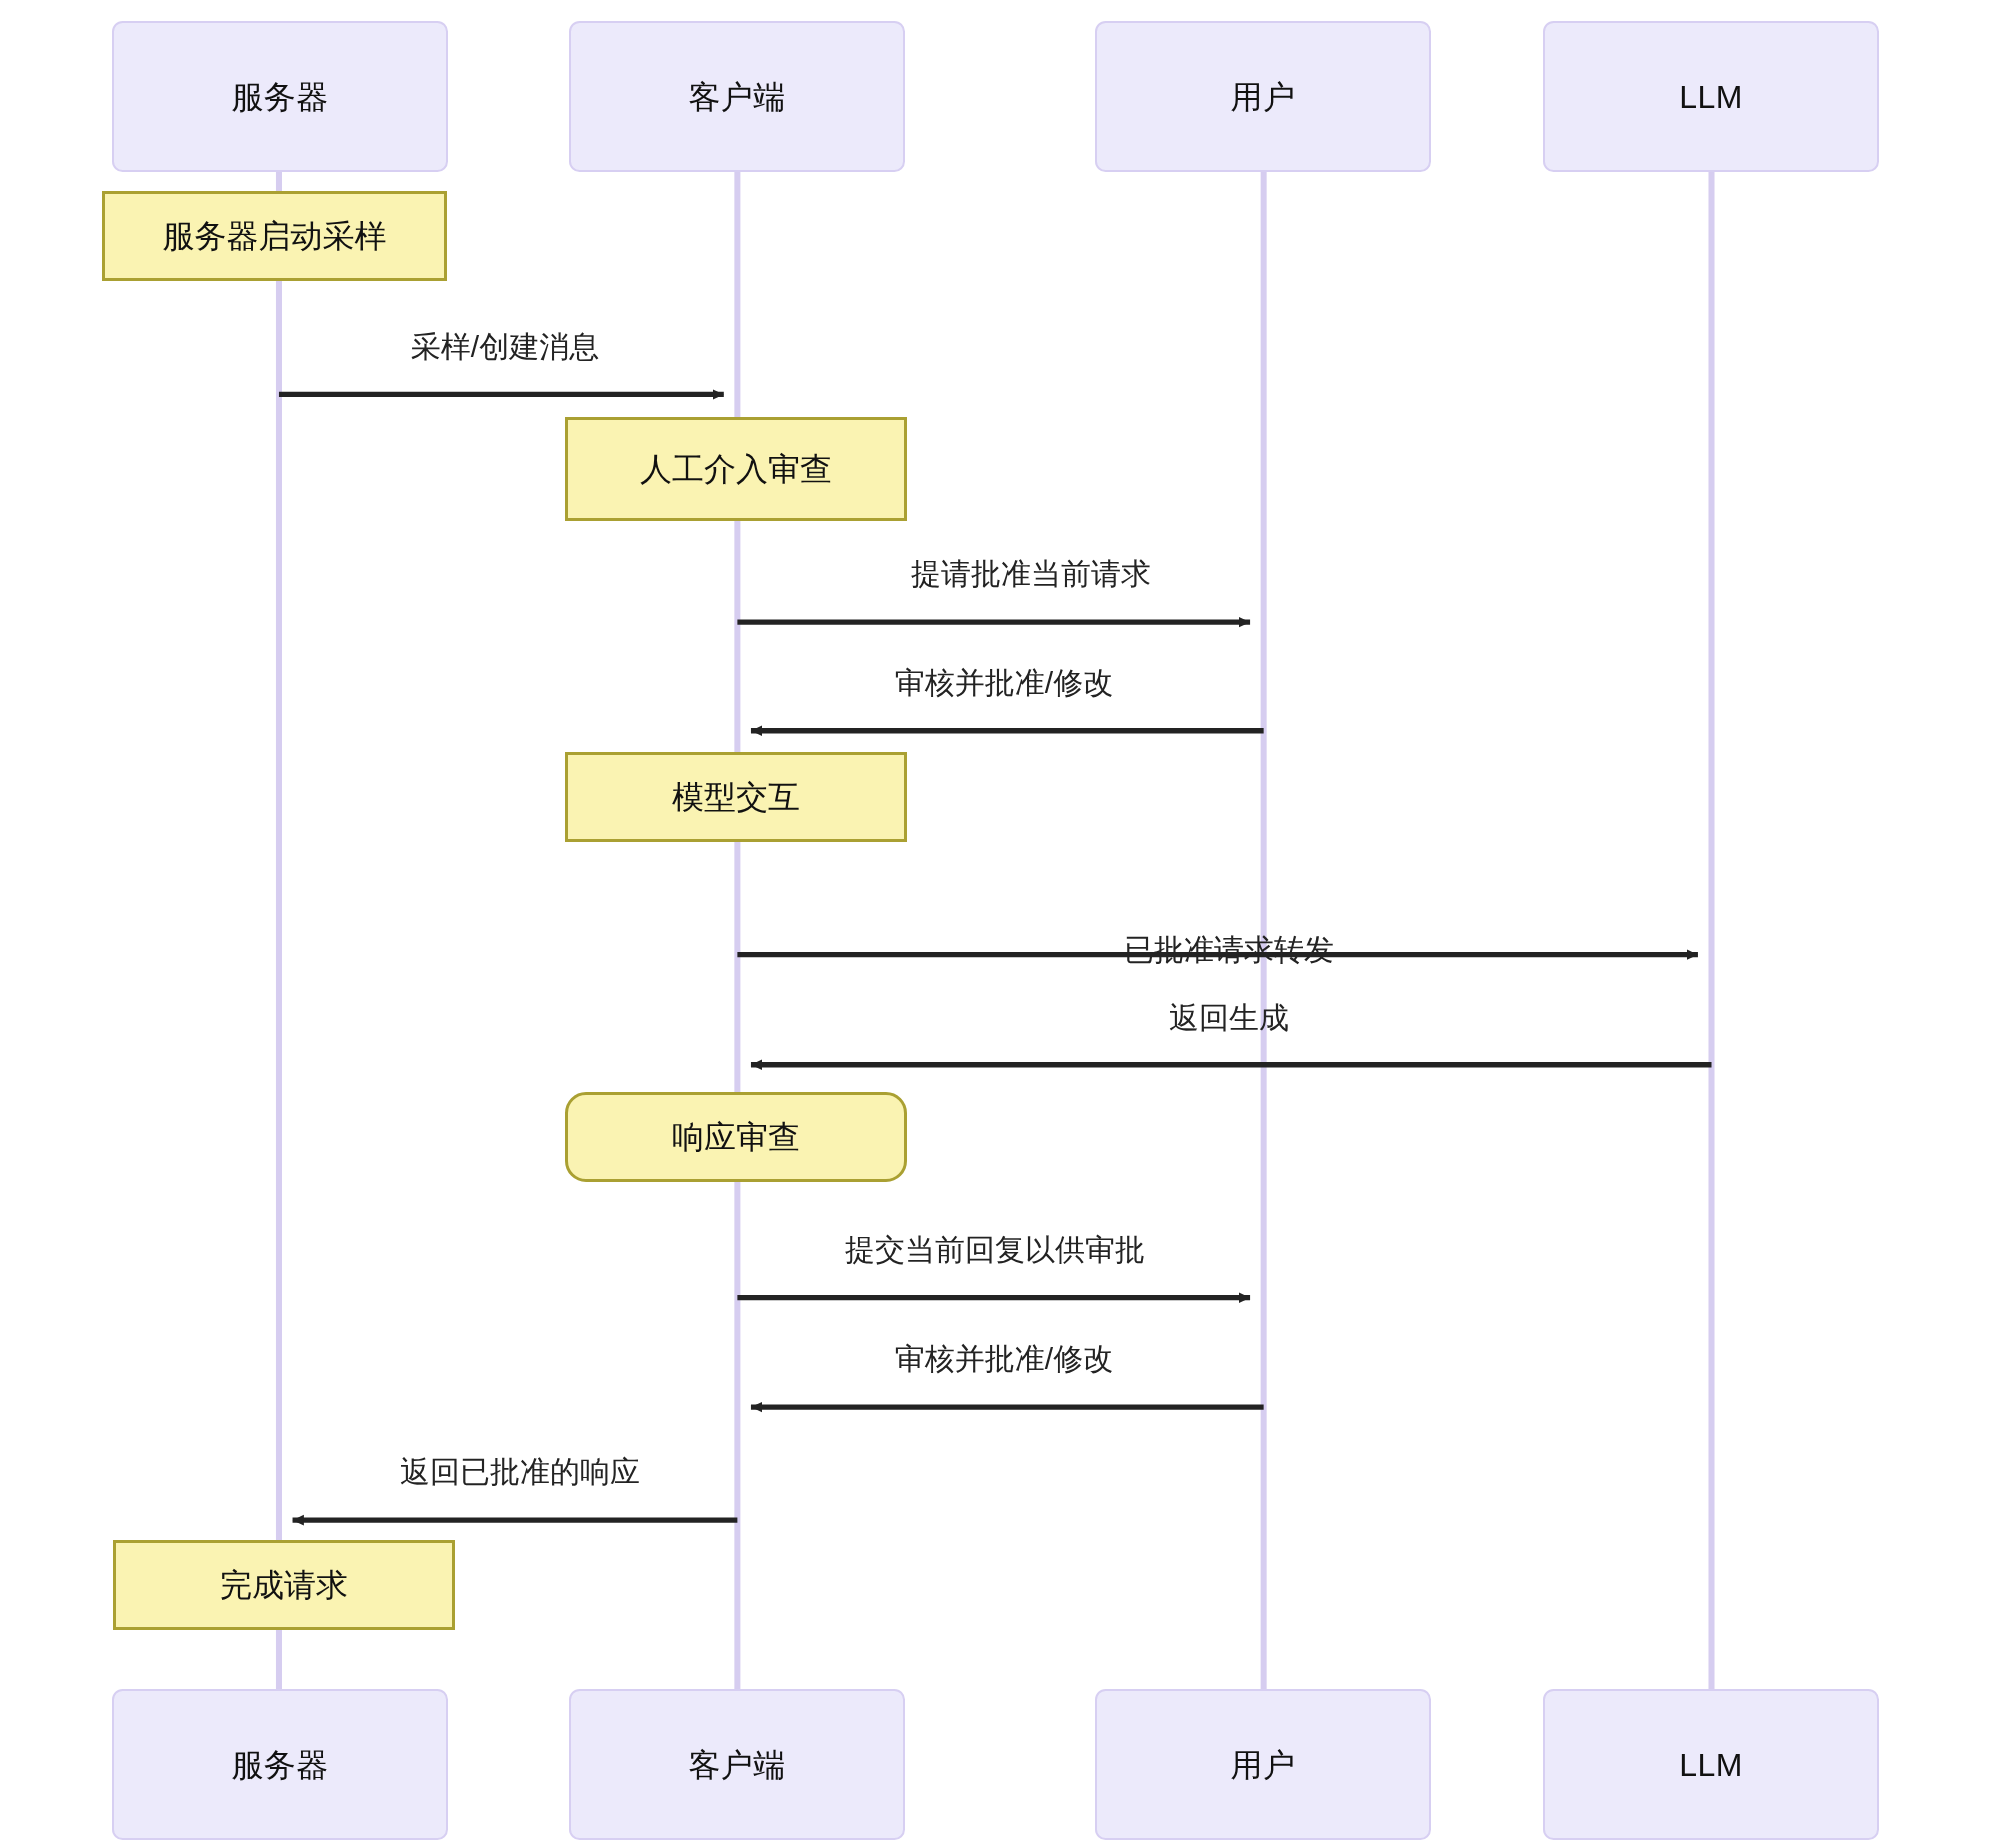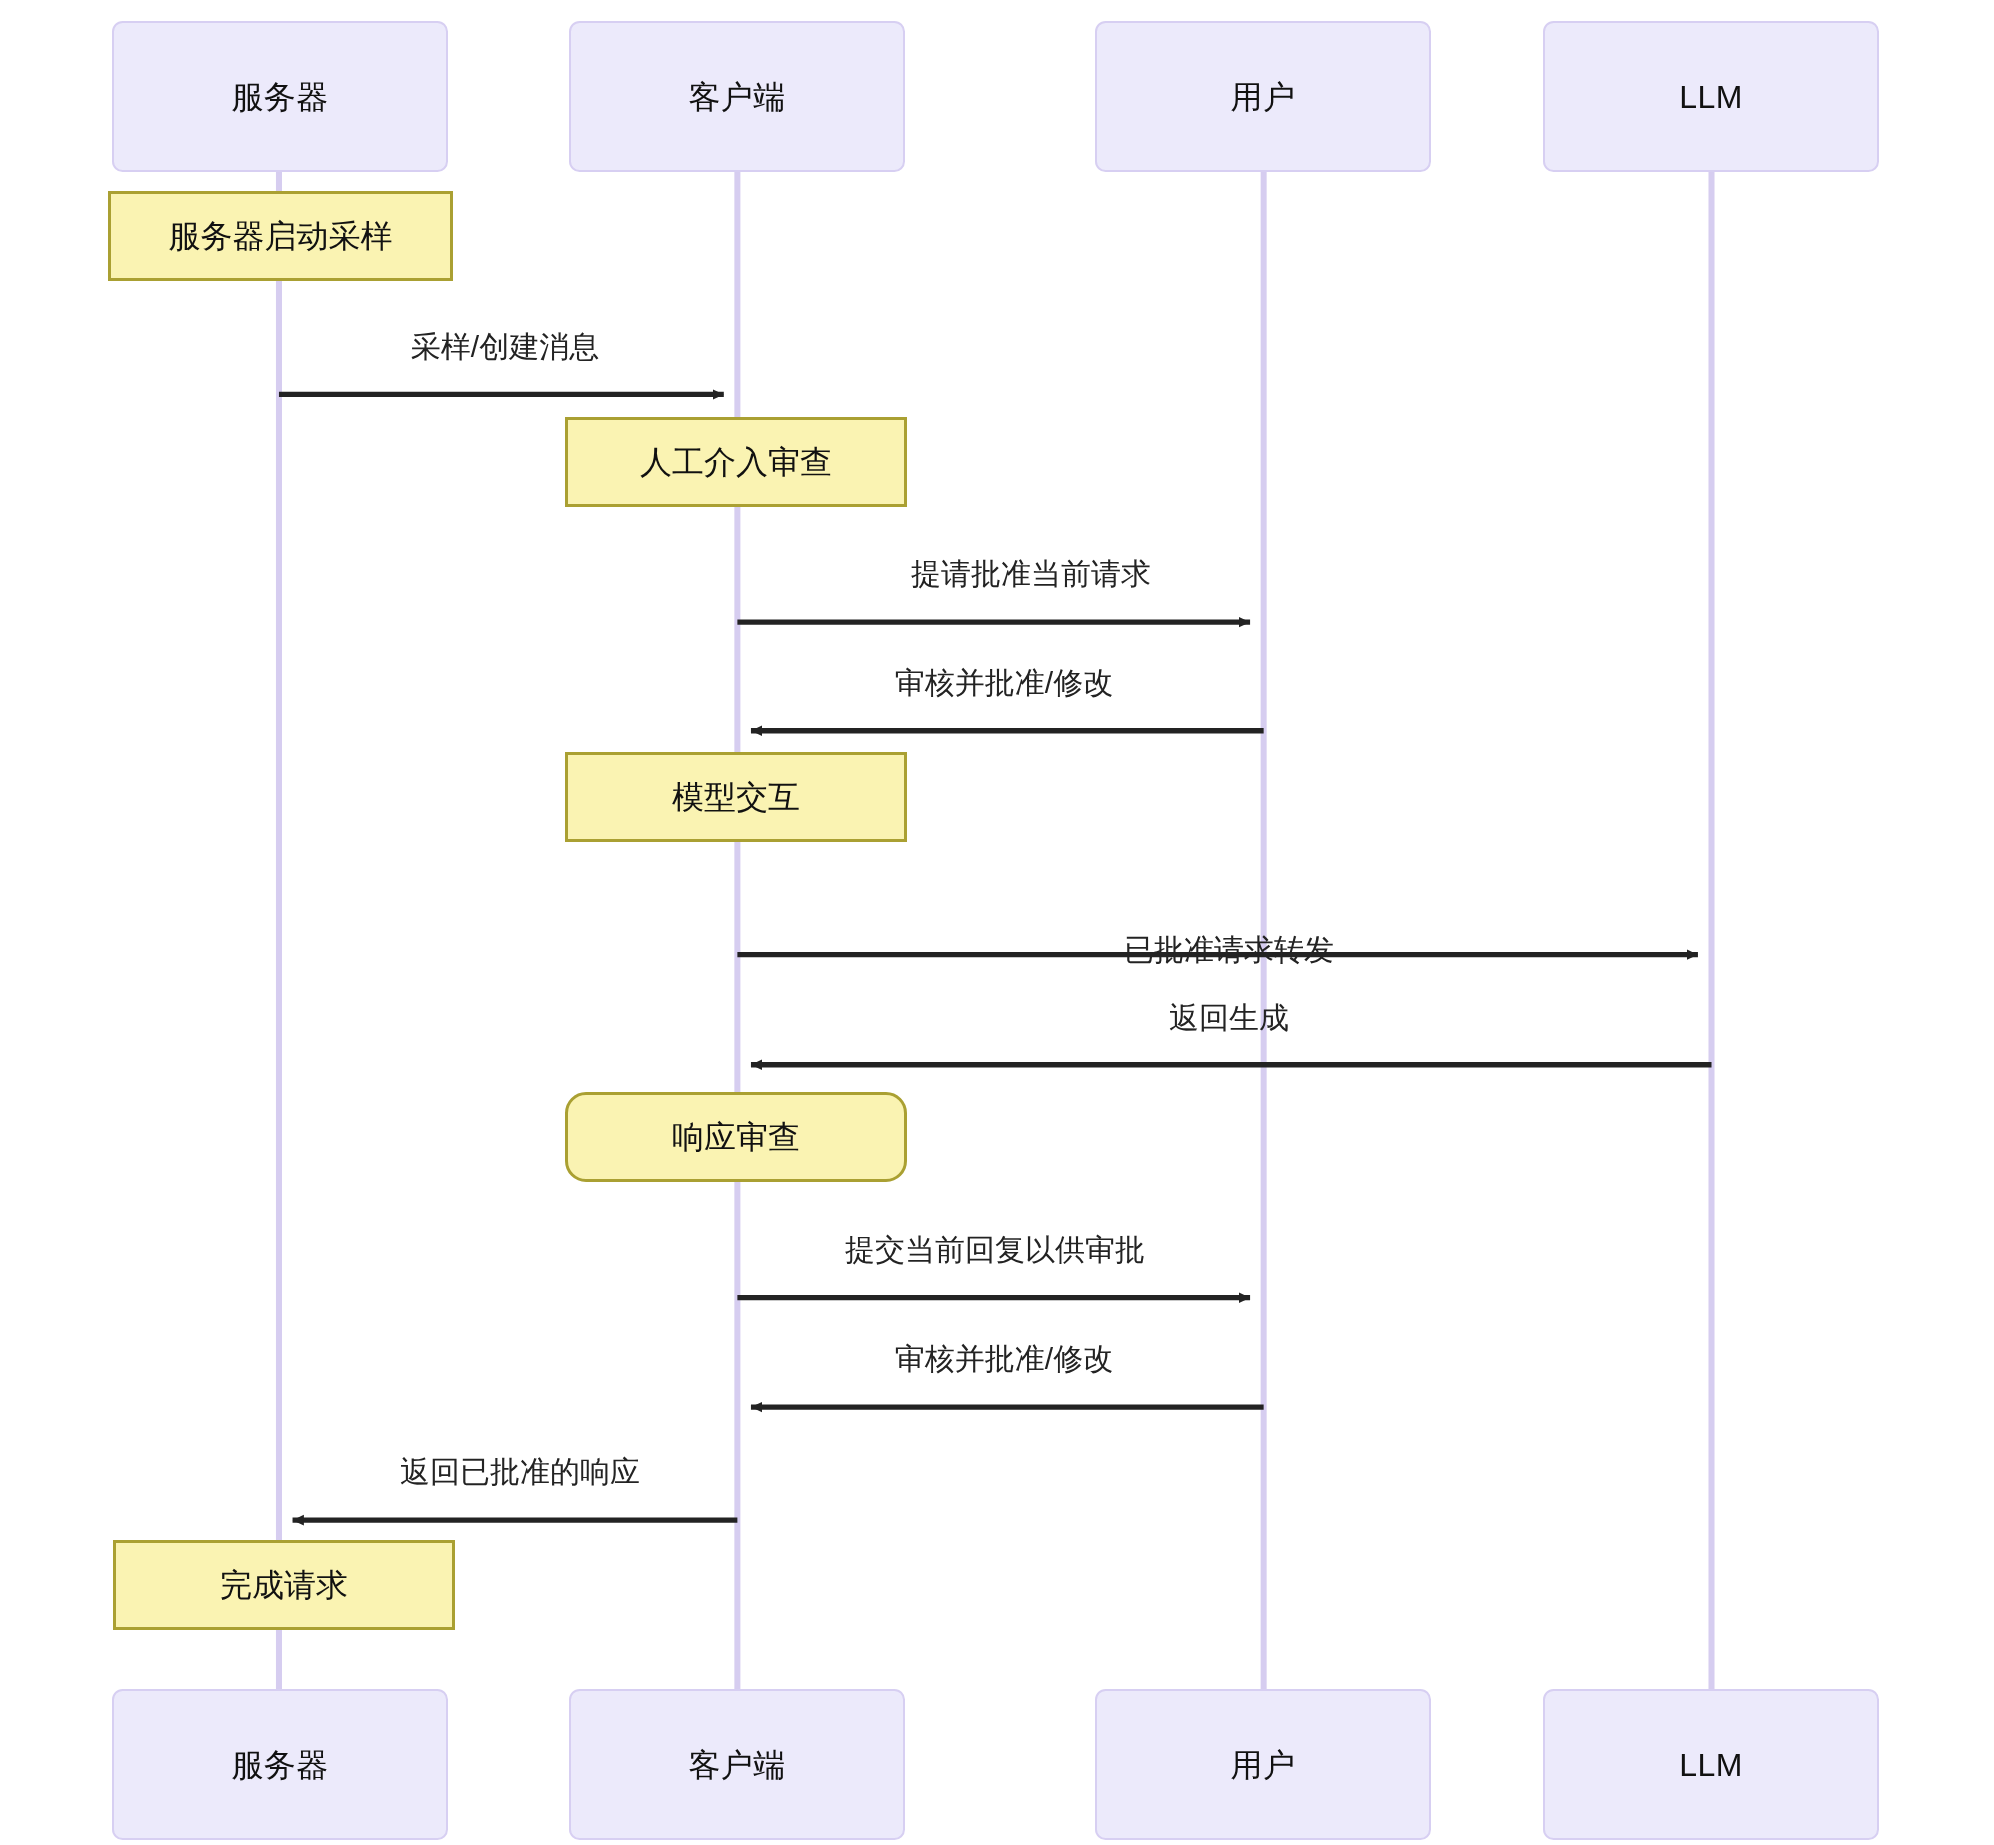--- a/index.html
+++ b/index.html
@@ -119,24 +119,24 @@
   <div class="participant-box" style="left:569px; top:1689px; width:336px; height:151px;">
     <span class="participant-label">客户端</span>
   </div>
   <div class="participant-box" style="left:1095px; top:1689px; width:336px; height:151px;">
     <span class="participant-label">用户</span>
   </div>
   <div class="participant-box" style="left:1543px; top:1689px; width:336px; height:151px;">
     <span class="participant-label">LLM</span>
   </div>
 
-  <div class="note-box" style="left:108px; top:191px; width:345px; height:90px;">
+  <div class="note-box" style="left:102px; top:191px; width:345px; height:90px;">
     <span class="note-label">服务器启动采样</span>
   </div>
-  <div class="note-box" style="left:565px; top:417px; width:342px; height:90px;">
+  <div class="note-box" style="left:565px; top:417px; width:342px; height:104px;">
     <span class="note-label">人工介入审查</span>
   </div>
   <div class="note-box" style="left:565px; top:752px; width:342px; height:90px;">
     <span class="note-label">模型交互</span>
   </div>
   <div class="note-box" style="left:565px; top:1092px; width:342px; height:90px;border-radius:21px;">
     <span class="note-label">响应审查</span>
   </div>
   <div class="note-box" style="left:113px; top:1540px; width:342px; height:90px;">
     <span class="note-label">完成请求</span>

